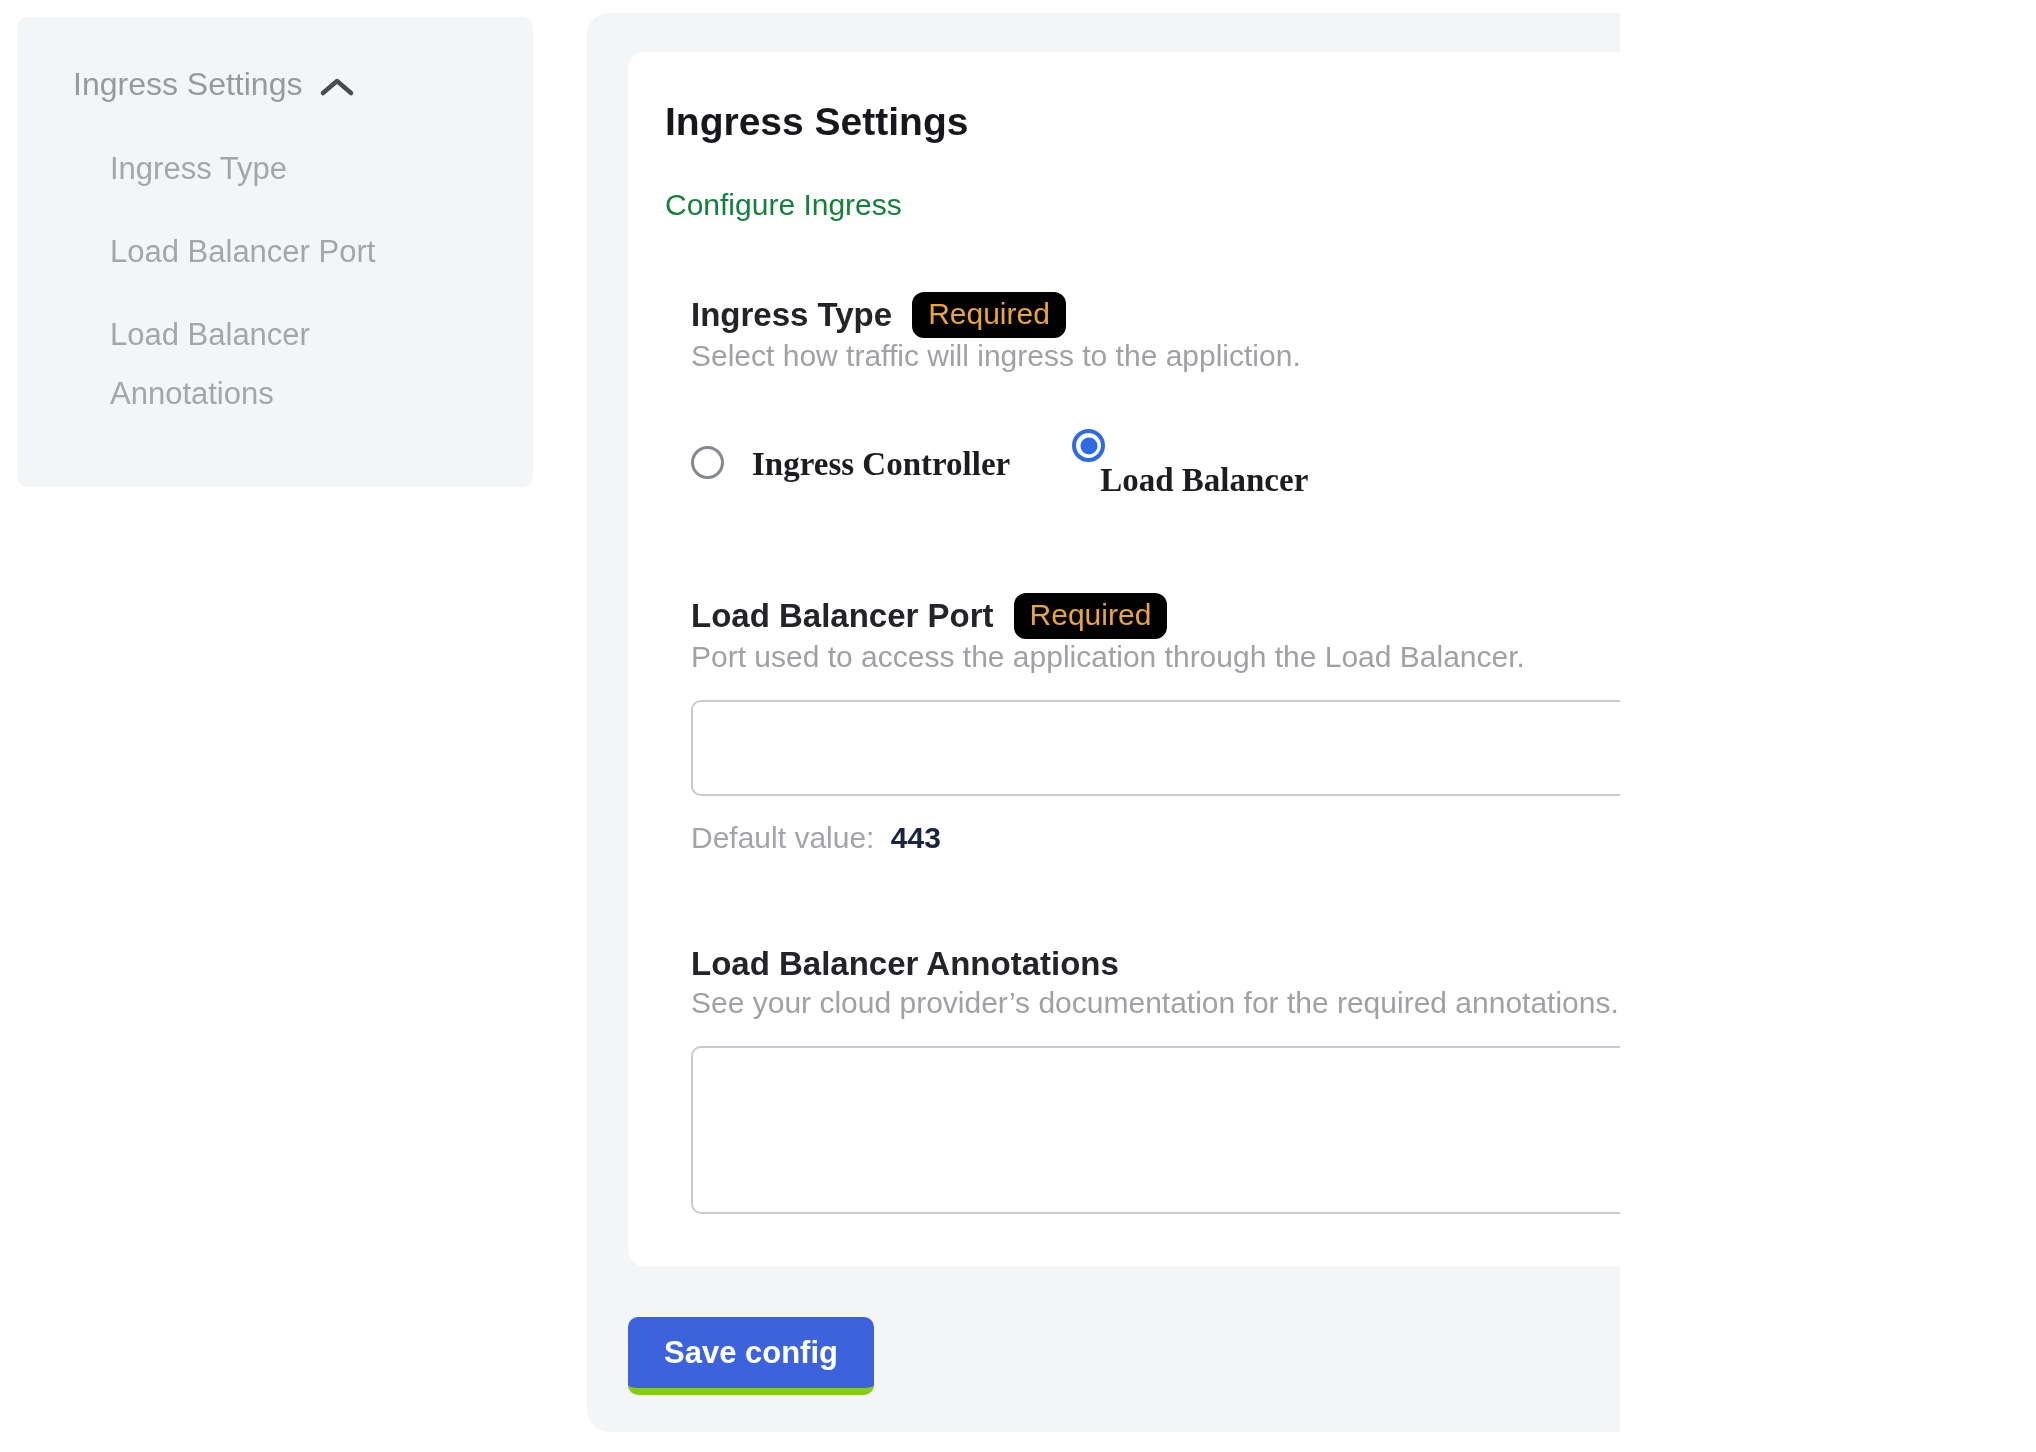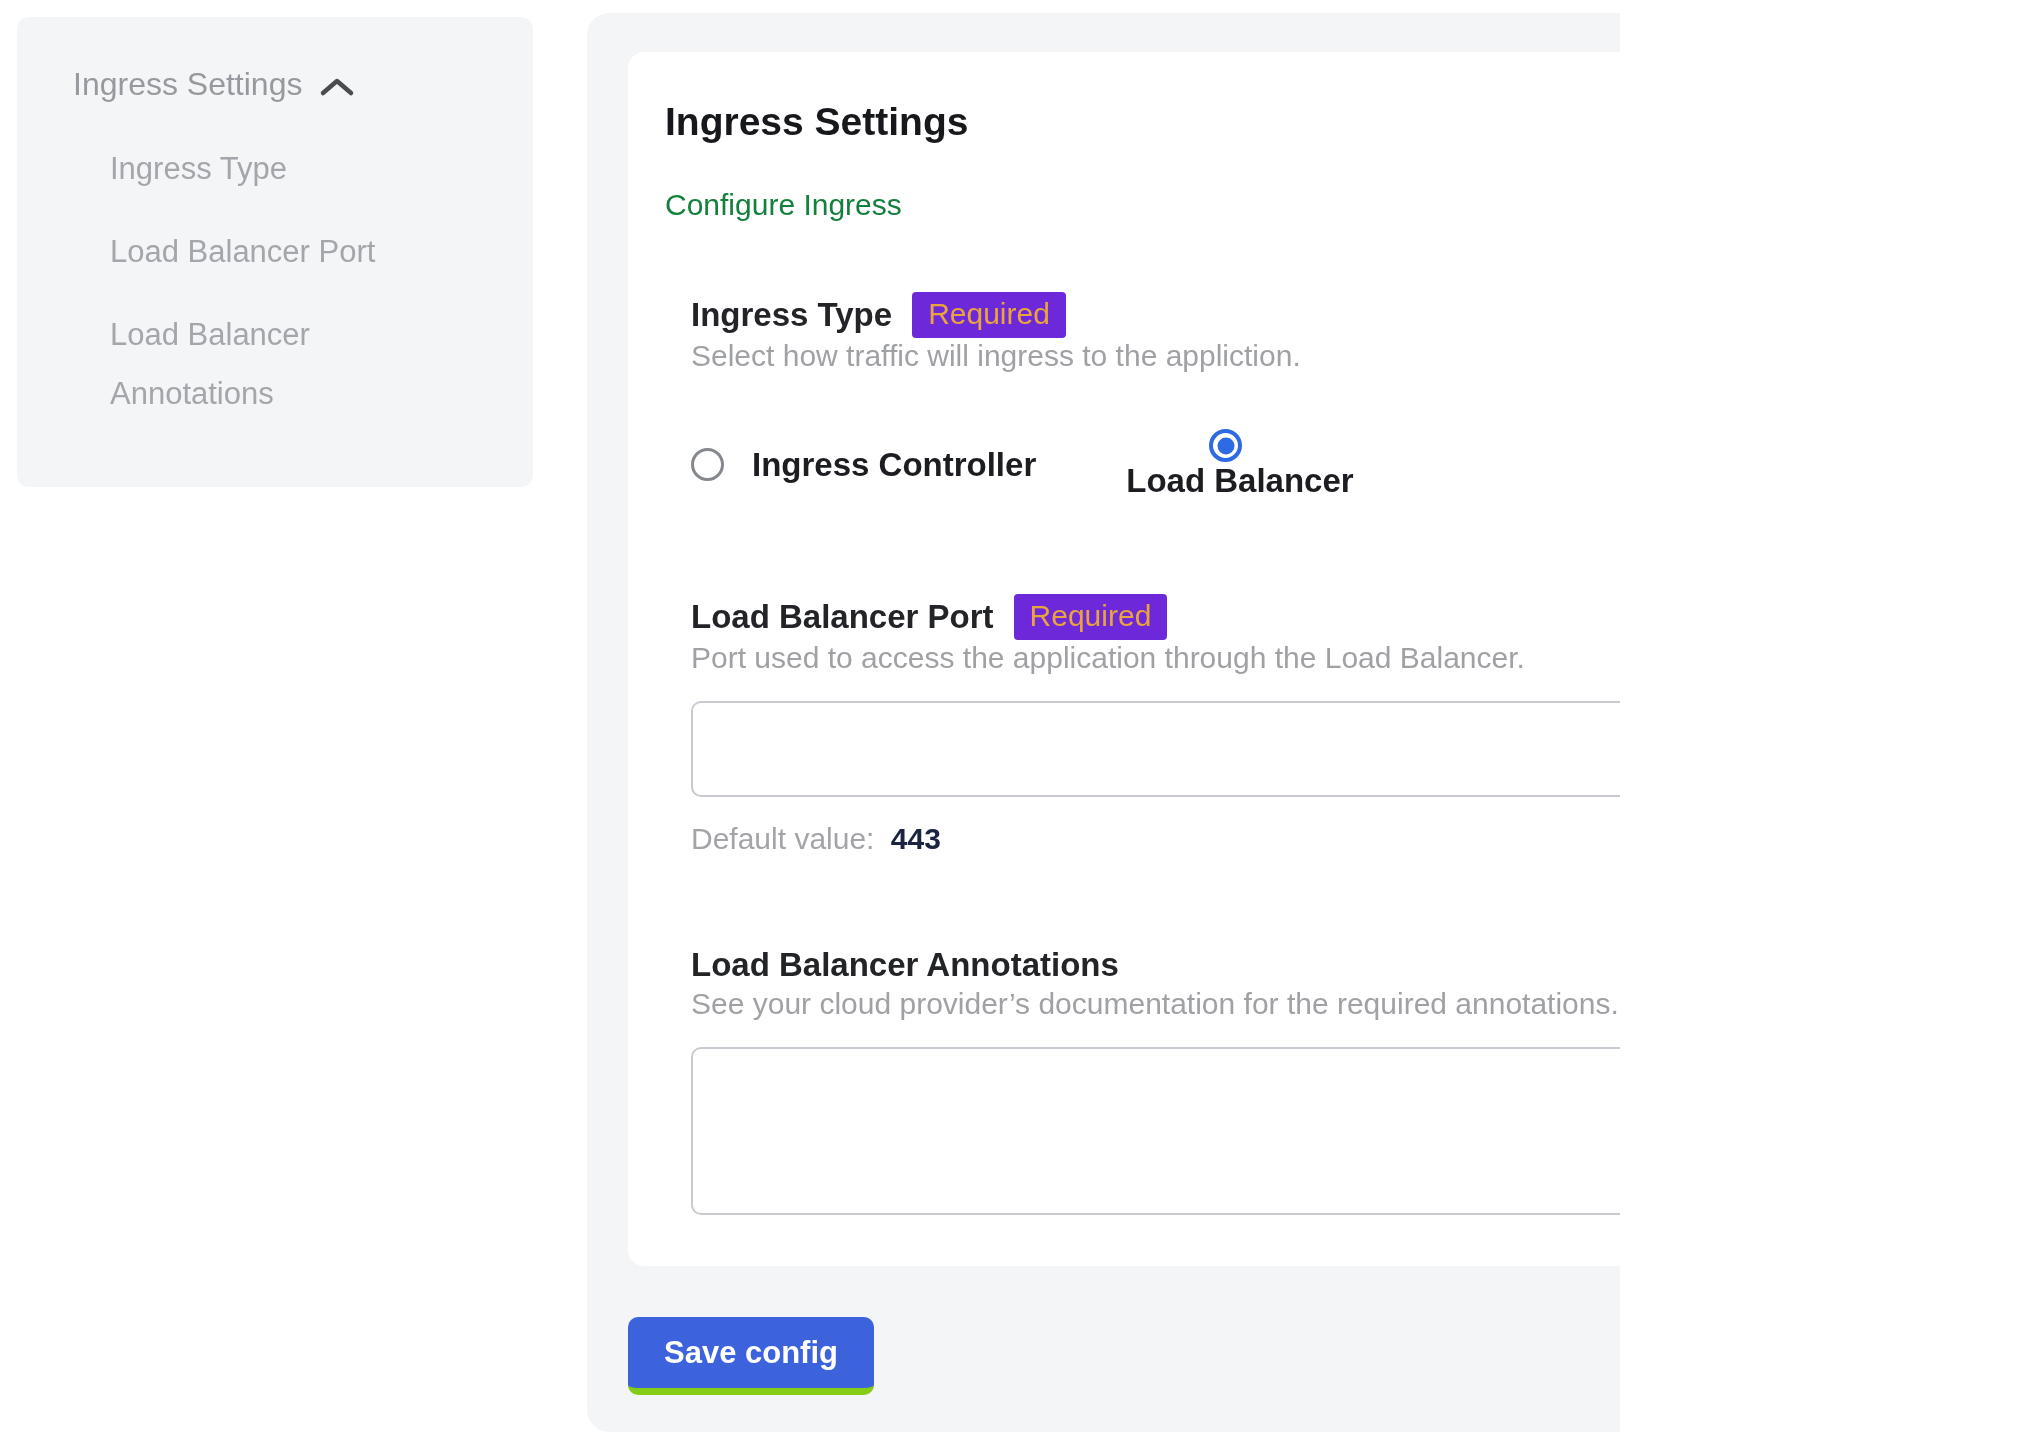--- a/index.html
+++ b/index.html
@@ -42,32 +42,32 @@
     font-size:39px; font-weight:700; color:#17181b; line-height:44px;
   }
   .card-subtitle {
     margin-top:44px; font-size:30px; color:#15803d; line-height:34px;
   }
   .sections { margin-left:26px; margin-right:24px; }
 
   .heading-row { display:flex; align-items:center; gap:20px; line-height:42px; }
   .section-title { font-size:33px; font-weight:600; color:#232428; }
   .badge {
-    background:#6d28d9; color:#e9a43b; font-size:30px;
-    padding:5px 16px 7px 16px; border-radius:4px; line-height:34px;
+    background:#000000; color:#e9a43b; font-size:30px;
+    padding:5px 16px 7px 16px; border-radius:12px; line-height:34px;
   }
   .section-desc { font-size:30px; color:#9fa1a5; line-height:35px; }
 
   .section-1 { margin-top:70px; }
   .section-2 { margin-top:94px; }
   .section-3 { margin-top:88px; }
 
   
   .radio-row { margin-top:56px; display:flex; align-items:center; }
-  .radio-option { display:flex; align-items:center; cursor:pointer; }
+  .radio-option { display:flex; cursor:pointer;font-family:Liberation Serif, serif; }
   .radio-option + .radio-option { margin-left:62px;flex-direction:column; }
   .radio-circle {
     width:33px; height:33px; border-radius:50%;
     border:3px solid #85888d; background:#ffffff; flex:0 0 auto;
     position:relative;
   }
   .radio-circle.selected { border:4px solid #2e6ae3; }
   .radio-circle.selected::after {
     content:""; position:absolute; left:50%; top:50%;
     width:17px; height:17px; border-radius:50%;

